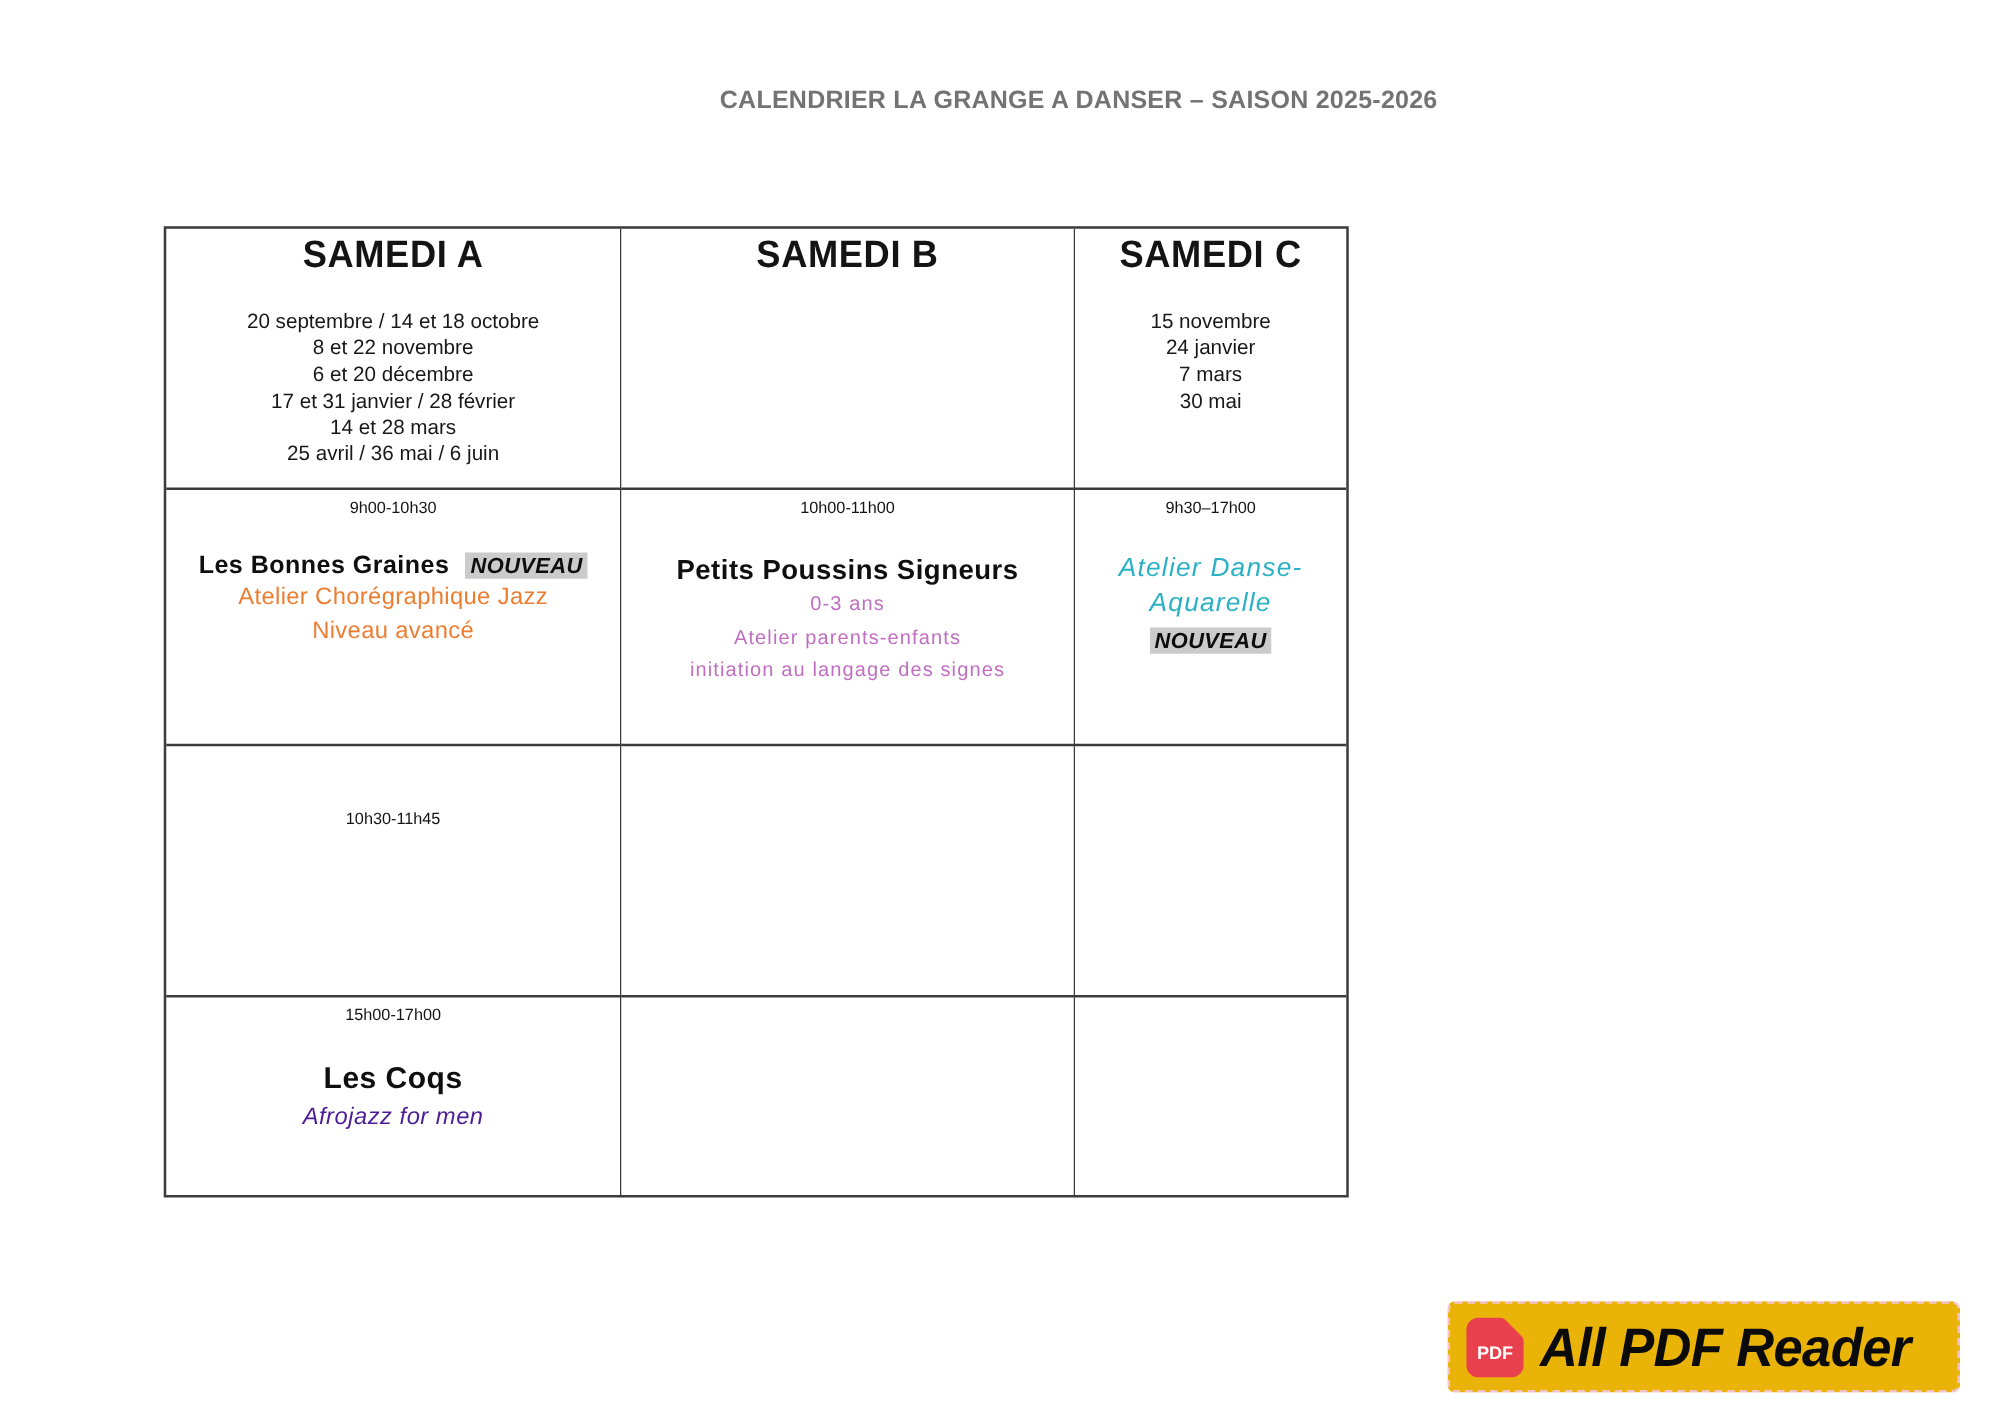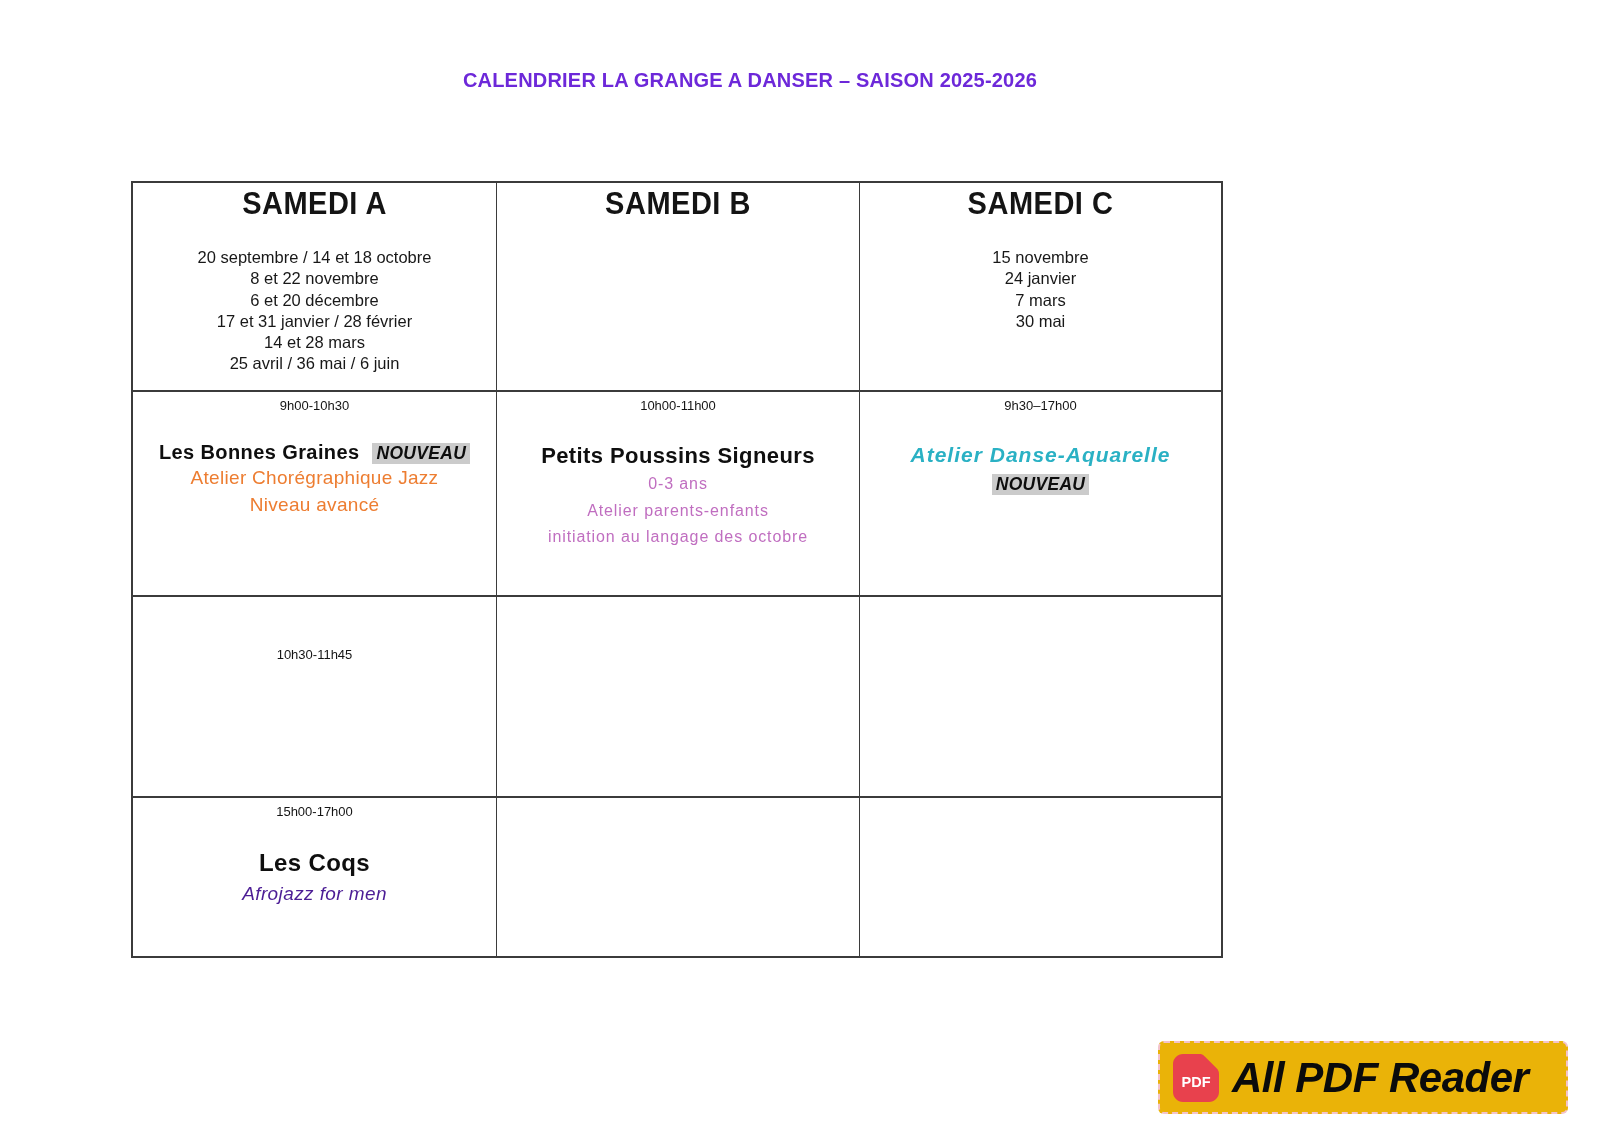--- a/index.html
+++ b/index.html
@@ -4,25 +4,25 @@
 <style>
   * { margin:0; padding:0; box-sizing:border-box; }
   html,body { background:#ffffff; }
   .page {
     position:relative; width:1600px; height:1131px;
     background:#ffffff; overflow:hidden;
     font-family:"Liberation Sans", sans-serif; color:#111;
   }
   .doc-title {
     position:absolute; top:69px; left:350px; width:800px;
-    text-align:center; font-size:20px; font-weight:bold;
-    letter-spacing:0.2px; color:#6d28d9;
+    text-align:right; font-size:20px; font-weight:bold;
+    letter-spacing:0.2px; color:#737373;
   }
   .calendar {
-    position:absolute; left:131px; top:181px; width:1092px;
+    position:absolute; left:131px; top:181px; width:948px;
     border:2px solid #3b3b3b; background:#fff;
     display:grid;
     grid-template-columns:364px 363px 1fr;
     grid-template-rows:209px 205px 201px 158px;
   }
   .cell {
     border-right:1.5px solid #3b3b3b;
     border-bottom:2px solid #3b3b3b;
     display:flex; flex-direction:column; align-items:center;
     text-align:center; overflow:hidden;
@@ -47,21 +47,21 @@
   .badge {
     display:inline-block; background:#cbcbcb; color:#0d0d0d;
     font-style:italic; font-weight:600; font-size:17.5px;
     padding:0 4px; margin-left:7px; letter-spacing:0.3px;
   }
   .badge.own-line { margin-left:0; margin-top:5px; }
 
   .line-orange { font-size:19px; line-height:27px; font-weight:500;
     letter-spacing:0.3px; color:#ED7D31; }
   .line-pink { font-size:16px; line-height:26.5px; letter-spacing:0.9px; color:#C06EC0; }
-  .title-teal { font-size:21px; font-weight:700; font-style:italic;
+  .title-teal { font-size:21px; font-weight:400; font-style:italic;
     letter-spacing:1px; color:#2AB1C4; line-height:28px; }
   .line-green { font-size:19px; line-height:30px; font-weight:500;
     font-style:italic; letter-spacing:0.4px; color:#4c1d95; }
 
   .watermark {
     position:absolute; left:1158px; top:1041px; width:410px; height:73px;
     background:#eab308; border:2px dashed #f3c3cb; border-radius:6px;
     display:flex; align-items:center; gap:13px; padding:0 13px;
     cursor:pointer;
   }
@@ -115,21 +115,21 @@
         <div class="line-orange">Atelier Chorégraphique Jazz</div>
         <div class="line-orange">Niveau avancé</div>
       </div>
     </div>
     <div class="cell">
       <div class="time">10h00-11h00</div>
       <div class="content">
         <div class="title-line lg">Petits Poussins Signeurs</div>
         <div class="line-pink">0-3 ans</div>
         <div class="line-pink">Atelier parents-enfants</div>
-        <div class="line-pink">initiation au langage des octobre</div>
+        <div class="line-pink">initiation au langage des signes</div>
       </div>
     </div>
     <div class="cell last-col">
       <div class="time">9h30–17h00</div>
       <div class="content">
         <div class="title-teal">Atelier Danse-Aquarelle</div>
         <div><span class="badge own-line">NOUVEAU</span></div>
       </div>
     </div>
 

